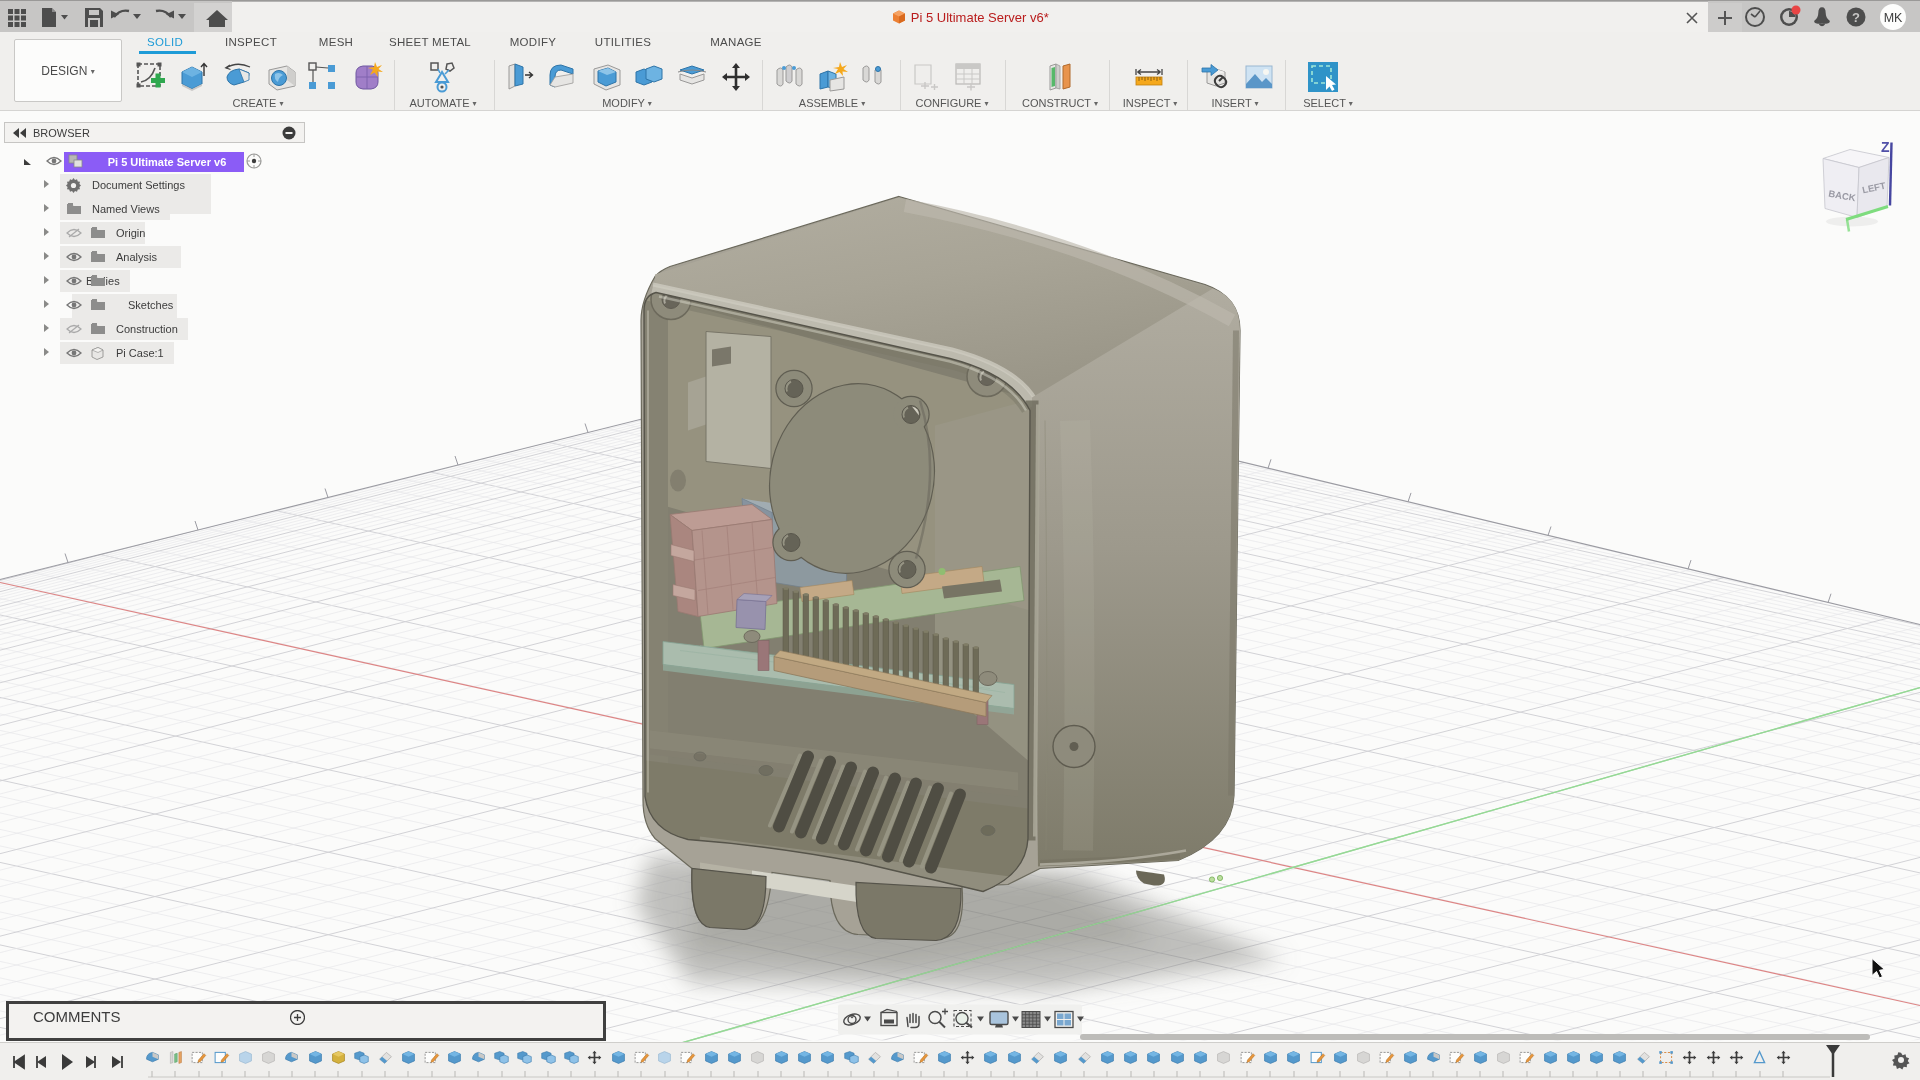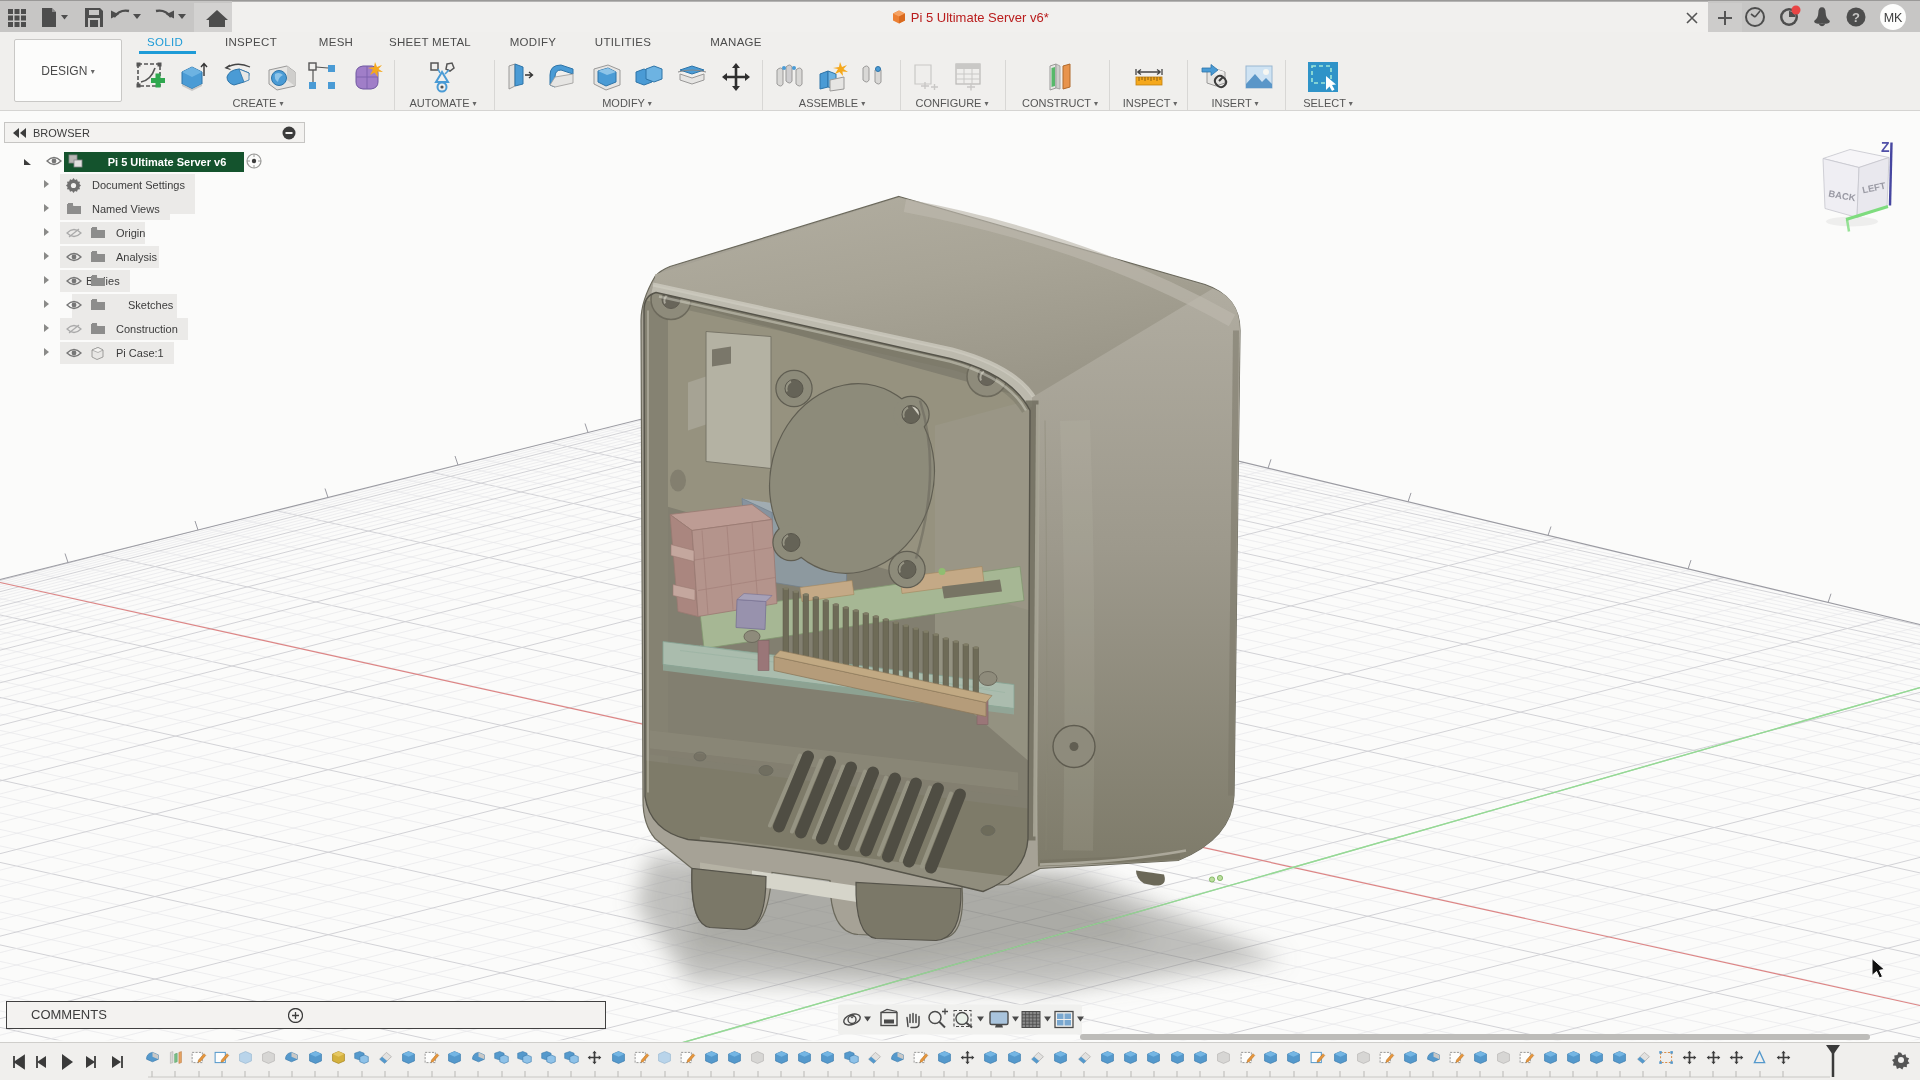--- a/index.html
+++ b/index.html
@@ -12,23 +12,23 @@
 .designbtn{position:absolute;left:14px;top:7px;width:108px;height:63px;background:#fcfcfb;border:1px solid #c9c8c6;border-radius:2px;text-align:center;line-height:63px;font-size:12px;color:#4a4a4a}
 .dropar{font-size:8px;color:#666;vertical-align:1px}
 .grouplabel{position:absolute;top:65px;width:120px;text-align:center;font-size:11px;color:#555}
 .vsep{position:absolute;top:28px;width:1px;height:50px;background:#d8d7d5}
 #browser{position:absolute;left:4px;top:122px;width:301px;z-index:5}
 #bhead{position:relative;width:301px;height:21px;background:#f3f2f0;border:1px solid #c6c5c3;font-size:11px;color:#3c3c3c;line-height:20px}
 .brow{position:absolute;left:0;width:301px;height:22px;font-size:11px;color:#3c3c3c}
 .tri{position:absolute;width:0;height:0;border-left:5px solid #8a8a88;border-top:4px solid transparent;border-bottom:4px solid transparent}
 .tri.solid{border-left:7px solid #3c3c3c;border-top:6px solid transparent;border-bottom:0}
 .rowbg{position:absolute;background:#ebeae8;white-space:nowrap}
-.rootsel{position:absolute;left:60px;top:0;width:180px;height:20px;background:#14532d;color:#fff;font-weight:bold;font-size:11px;line-height:20px;text-align:center}
+.rootsel{position:absolute;left:60px;top:0;width:180px;height:20px;background:#8b5cf6;color:#fff;font-weight:bold;font-size:11px;line-height:20px;text-align:center}
 #viewport{position:absolute;left:0;top:111px;width:1920px;height:931px}
-#comments{position:absolute;left:6px;top:1001px;width:600px;height:28px;background:#f3f2f0;border:1px solid #404040;z-index:6;font-size:13px;color:#3c3c3c;line-height:26px}
+#comments{position:absolute;left:6px;top:1001px;width:600px;height:40px;background:#f3f2f0;border:3px solid #404040;z-index:6;font-size:15px;color:#3c3c3c;line-height:26px}
 #timeline{position:absolute;left:0;top:1042px;width:1920px;height:38px;background:#f0efed;border-top:1px solid #cfcecb}
 #scrollbar{position:absolute;left:1080px;top:1034px;width:790px;height:6px;border-radius:3px;background:#bdbcb9;z-index:6}
 </style></head><body>
 <div id="titlebar">
     <svg width="240" height="32" viewBox="0 0 240 32" style="position:absolute;left:0;top:0">
 <rect x="8" y="8" width="5" height="5" fill="#4d4d4d"></rect>
       <rect x="14.5" y="8" width="5" height="5" fill="#4d4d4d"></rect>
       <rect x="21" y="8" width="5" height="5" fill="#4d4d4d"></rect>
 <rect x="8" y="14.5" width="5" height="5" fill="#4d4d4d"></rect>
       <rect x="14.5" y="14.5" width="5" height="5" fill="#4d4d4d"></rect>
@@ -686,21 +686,21 @@
             <rect x="1" y="1" width="8" height="8" fill="#b8b7b5" stroke="#88888a" stroke-width="0.8"></rect>
             <rect x="6" y="6" width="8" height="7" fill="#e2e1df" stroke="#88888a" stroke-width="0.8"></rect>
           </svg></span><span style="margin-left:26px">Pi 5 Ultimate Server v6</span></span>
 <svg width="16" height="16" viewBox="0 0 16 16" style="position:absolute;left:242px;top:1px">
         <circle cx="8" cy="8" r="7" fill="none" stroke="#9a9a98" stroke-width="1.2"></circle>
         <circle cx="8" cy="8" r="2.2" fill="#3c3c3c"></circle>
         <path d="M8 1 L8 4 M8 12 L8 15 M1 8 L4 8 M12 8 L15 8" stroke="#9a9a98" stroke-width="1"></path>
       </svg>
     </div>
     <div class="brow" style="top:52px">
-      <span class="rowbg" style="left:56px;top:0;height:40px;padding-left:32px;padding-right:10px;line-height:22px">Document Settings</span>
+      <span class="rowbg" style="left:56px;top:0;height:40px;padding-left:32px;padding-right:26px;line-height:22px">Document Settings</span>
       <span style="position:absolute;left:62px;top:4px"><svg width="15" height="15" viewBox="0 0 15 15">
           <path d="M7.5 0 L9 2 L11 1.2 L11.8 3.4 L14 3.8 L13.4 6 L15 7.5 L13.4 9 L14 11.2 L11.8 11.6 L11 13.8 L9 13 L7.5 15 L6 13 L4 13.8 L3.2 11.6 L1 11.2 L1.6 9 L0 7.5 L1.6 6 L1 3.8 L3.2 3.4 L4 1.2 L6 2 Z" fill="#6f6f6e"></path>
           <circle cx="7.5" cy="7.5" r="2.6" fill="#f2f1ef"></circle>
         </svg></span>
       <span class="tri" style="left:40px;top:6px"></span>
     </div>
     <div class="brow" style="top:76px">
       <span class="rowbg" style="left:56px;top:0;height:22px;padding-left:32px;padding-right:10px;line-height:22px">Named Views</span>
       <span style="position:absolute;left:62px;top:4px"><svg width="16" height="13" viewBox="0 0 16 13">
           <path d="M1 2 L6 2 L7.5 4 L15 4 L15 12 L1 12 Z" fill="#8d8d8c"></path>
@@ -714,21 +714,21 @@
           <path d="M1 6 Q8 -1 15 6 Q8 13 1 6 Z" fill="none" stroke="#aaa" stroke-width="1.2"></path>
           <path d="M3 10 L13 2" stroke="#aaa" stroke-width="1.2"></path>
         </svg></span>
       <span style="position:absolute;left:86px;top:4px"><svg width="16" height="13" viewBox="0 0 16 13">
           <path d="M1 2 L6 2 L7.5 4 L15 4 L15 12 L1 12 Z" fill="#8d8d8c"></path>
           <rect x="2" y="1" width="5" height="2" fill="#8d8d8c"></rect>
         </svg></span>
       <span class="tri" style="left:40px;top:6px"></span>
     </div>
     <div class="brow" style="top:124px">
-      <span class="rowbg" style="left:56px;top:0;height:22px;padding-left:56px;padding-right:2px;line-height:22px">Analysis</span>
+      <span class="rowbg" style="left:56px;top:0;height:22px;padding-left:56px;padding-right:24px;line-height:22px">Analysis</span>
       <span style="position:absolute;left:62px;top:5px"><svg width="16" height="12" viewBox="0 0 16 12">
           <path d="M1 6 Q8 -1 15 6 Q8 13 1 6 Z" fill="none" stroke="#777" stroke-width="1.3"></path>
           <circle cx="8" cy="6" r="2.4" fill="#777"></circle>
         </svg></span>
       <span style="position:absolute;left:86px;top:4px"><svg width="16" height="13" viewBox="0 0 16 13">
           <path d="M1 2 L6 2 L7.5 4 L15 4 L15 12 L1 12 Z" fill="#8d8d8c"></path>
           <rect x="2" y="1" width="5" height="2" fill="#8d8d8c"></rect>
         </svg></span>
       <span class="tri" style="left:40px;top:6px"></span>
     </div>

